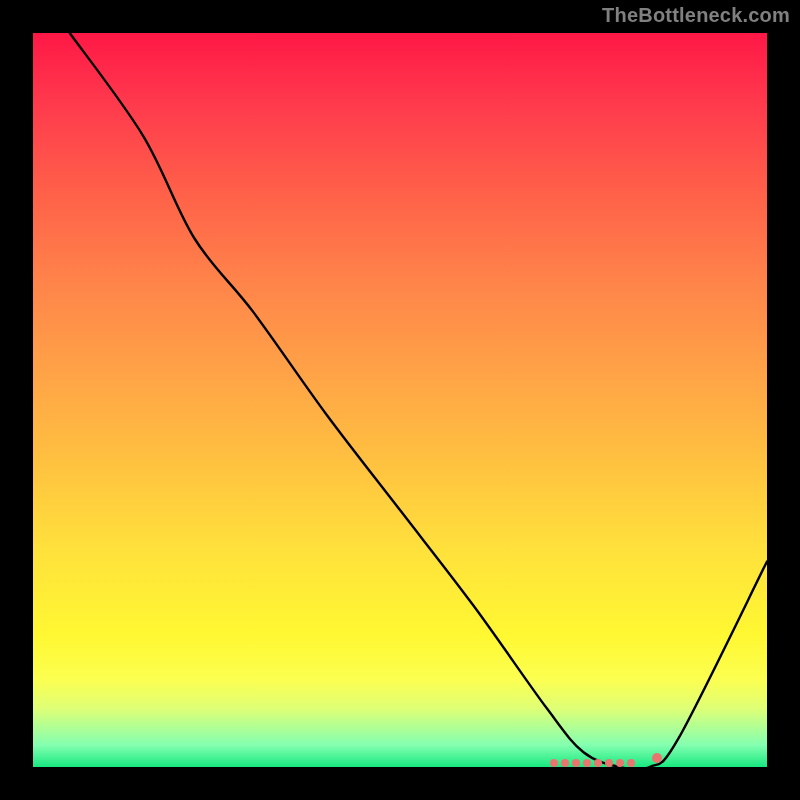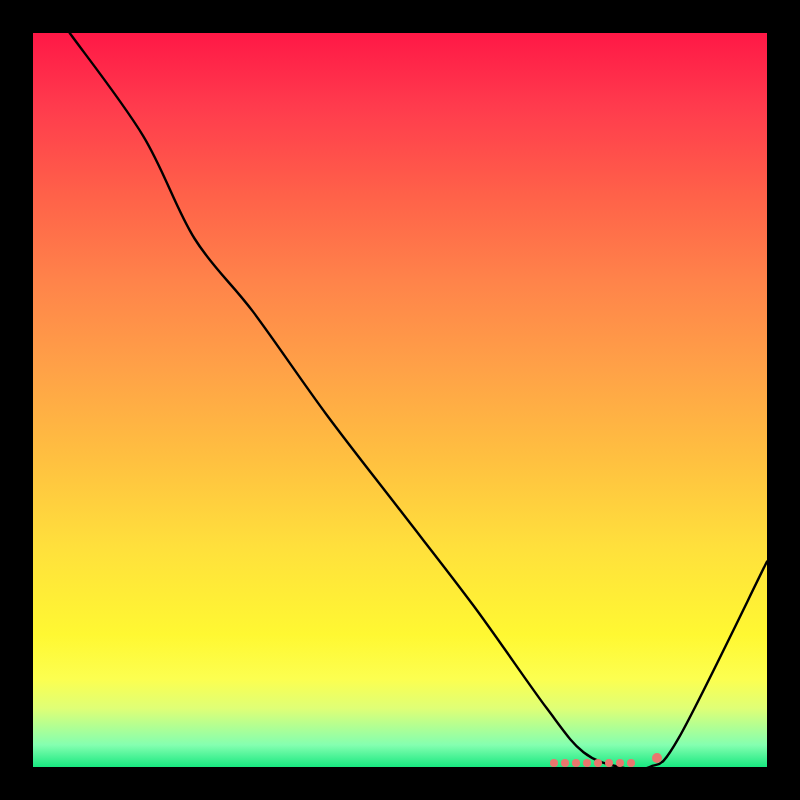--- a/index.html
+++ b/index.html
@@ -67,20 +67,21 @@
     position: absolute;
     border-radius: 50%;
     background: #e9766e;
     transform: translate(-50%, -50%);
   }
 </style>
 </head>
 <body>
 
 <div class="stage">
+  <div class="watermark">TheBottleneck.com</div>
 
   <div class="plot">
     <svg class="curve" viewBox="0 0 734 734" preserveAspectRatio="none">
       <path id="curve-path" d="M 36.7 0.0 C 48.9 17.1, 89.3 68.5, 110.1 102.8 C 130.9 137.0, 143.1 176.2, 161.5 205.5 C 179.8 234.9, 198.2 249.6, 220.2 278.9 C 242.2 308.3, 269.1 348.6, 293.6 381.7 C 318.1 414.7, 342.5 445.3, 367.0 477.1 C 391.5 508.9, 415.9 539.5, 440.4 572.5 C 464.9 605.5, 495.4 650.8, 513.8 675.3 C 532.1 699.7, 538.3 709.5, 550.5 719.3 C 562.7 729.1, 576.2 731.6, 587.2 734.0 C 598.2 736.4, 606.8 738.9, 616.6 734.0 C 626.3 729.1, 626.3 738.9, 645.9 704.6 C 665.5 670.4, 719.3 557.8, 734.0 528.5" fill="none" stroke="#000" stroke-width="2.4" stroke-linecap="round" stroke-linejoin="round"></path>
     </svg>
     <div class="points" id="points">
         <div class="pt" style="width: 8px; height: 8px; left: 521.14px; top: 730.33px;"></div>
         <div class="pt" style="width: 8px; height: 8px; left: 532.15px; top: 730.33px;"></div>
         <div class="pt" style="width: 8px; height: 8px; left: 543.16px; top: 730.33px;"></div>
         <div class="pt" style="width: 8px; height: 8px; left: 554.17px; top: 730.33px;"></div>

